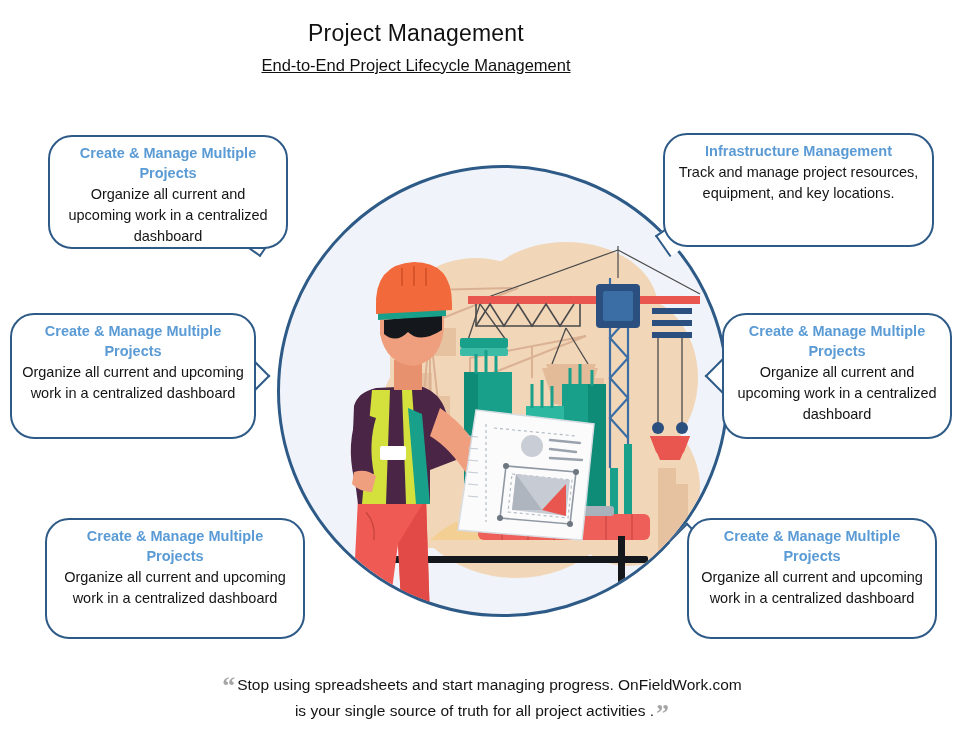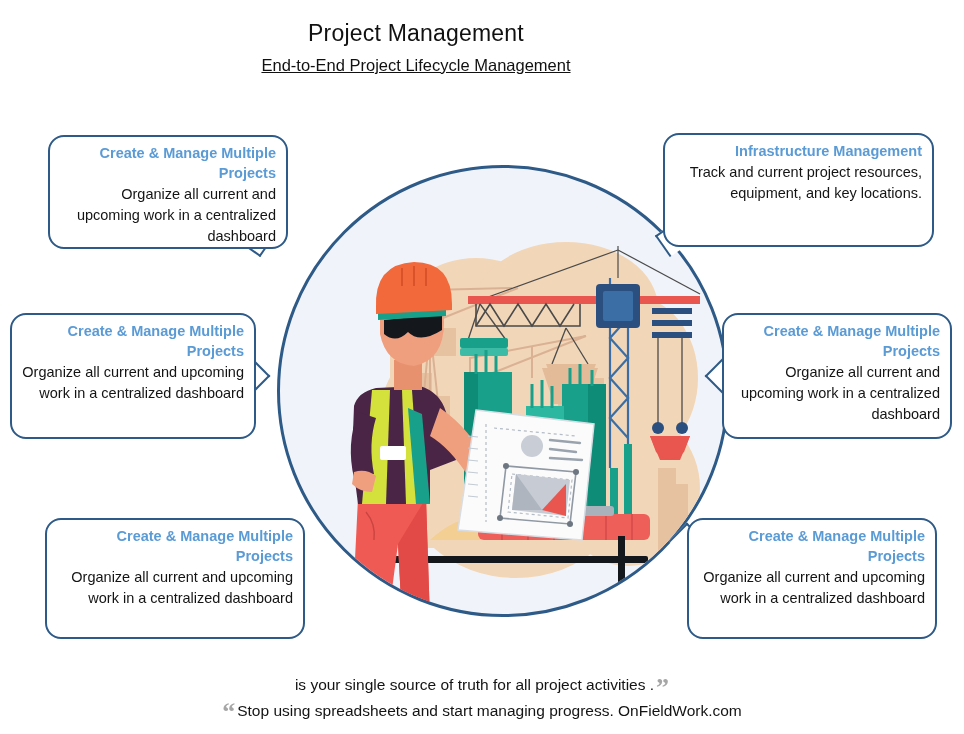--- a/index.html
+++ b/index.html
@@ -60,22 +60,22 @@
     width: 452px;
     height: 452px;
   }
 
   
   .callout {
     position: absolute;
     box-sizing: border-box;
     background: #ffffff;
     border: 2.5px solid #2e5a87;
-    border-radius: 16px;
-    text-align: right;
+    border-radius: 24px;
+    text-align: center;
     padding: 6px 10px 8px 10px;
     z-index: 4;
   }
   .callout-title {
     color: #5b9bd5;
     font-weight: bold;
     font-size: 14.5px;
     line-height: 20px;
   }
   .callout-body {
@@ -355,21 +355,21 @@
 
 <div class="tail" style="left:244px; top:226px; transform: rotate(35deg);"></div>
 <div class="callout" id="callout-top-left">
   <div class="callout-title">Create &amp; Manage Multiple Projects</div>
   <div class="callout-body">Organize all current and upcoming work in a centralized dashboard</div>
 </div>
 
 <div class="tail" style="left:660px; top:226px; transform: rotate(145deg);"></div>
 <div class="callout" id="callout-top-right">
   <div class="callout-title">Infrastructure Management</div>
-  <div class="callout-body">Track and current project resources, equipment,  and key locations.</div>
+  <div class="callout-body">Track and manage project resources, equipment,  and key locations.</div>
 </div>
 
 <div class="tail" style="left:239px; top:363px; transform: rotate(-45deg);"></div>
 <div class="callout" id="callout-mid-left">
   <div class="callout-title">Create &amp; Manage Multiple Projects</div>
   <div class="callout-body">Organize all current and upcoming work in a centralized dashboard</div>
 </div>
 
 <div class="tail" style="left:710px; top:363px; transform: rotate(135deg);"></div>
 <div class="callout" id="callout-mid-right">
@@ -383,15 +383,15 @@
   <div class="callout-body">Organize all current and upcoming work in a centralized dashboard</div>
 </div>
 
 <div class="tail" style="left:674px; top:528px; transform: rotate(-135deg);"></div>
 <div class="callout" id="callout-bot-right">
   <div class="callout-title">Create &amp; Manage Multiple Projects</div>
   <div class="callout-body">Organize all current and upcoming work in a centralized dashboard</div>
 </div>
 
 <div id="footer-quote">
+  <span id="quote-line-1"><span class="quote-mark" id="quote-open">“</span><span>Stop using spreadsheets and start managing progress. OnFieldWork.com</span></span>
   <span id="quote-line-2"><span>is your single source of truth for all project activities .</span><span class="quote-mark" id="quote-close">”</span></span>
-  <span id="quote-line-1"><span class="quote-mark" id="quote-open">“</span><span>Stop using spreadsheets and start managing progress. OnFieldWork.com</span></span>
 </div>
 
 </body></html>

